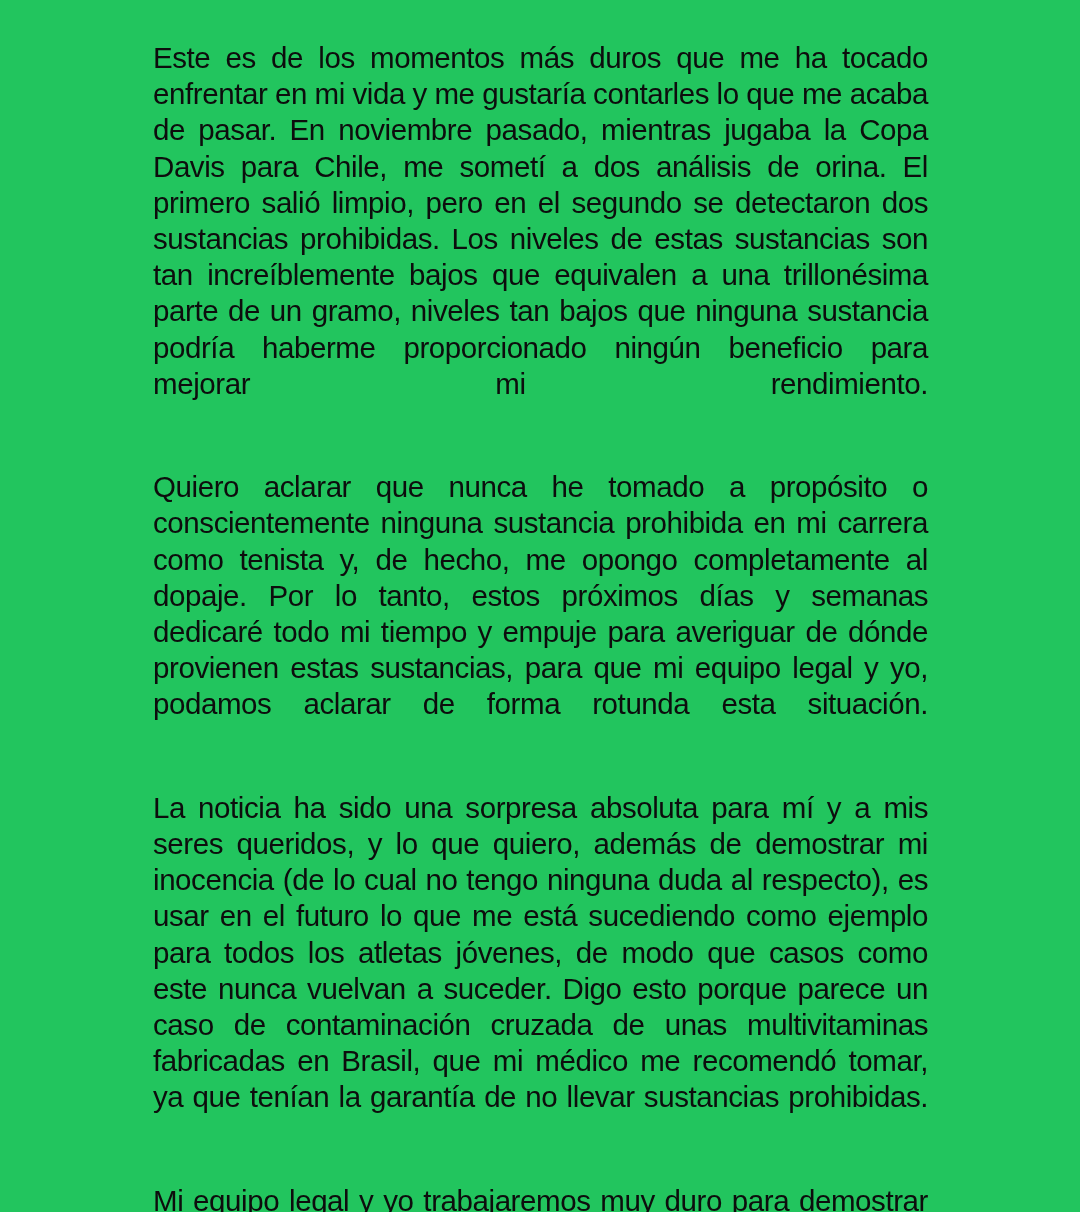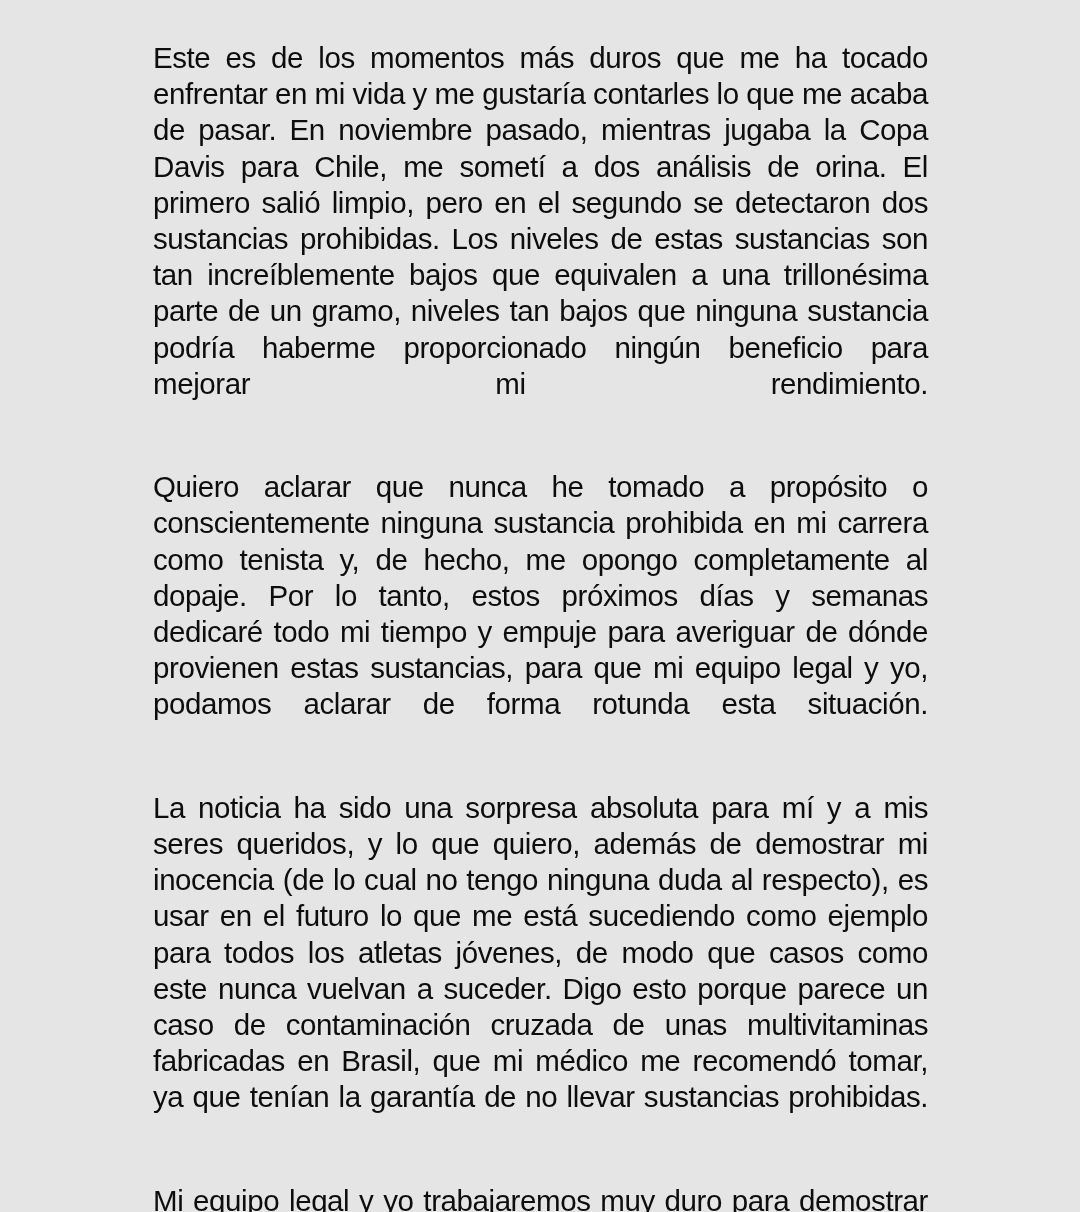--- a/index.html
+++ b/index.html
@@ -6,21 +6,21 @@
   html, body {
     margin: 0;
     padding: 0;
     background: #ffffff;
   }
 
   .page {
     position: relative;
     width: 1080px;
     height: 1212px;
-    background: #e5e5e5;
+    background: #22c55e;
     box-sizing: border-box;
     overflow: hidden;
   }
 
   .statement-body {
     position: absolute;
     left: 153px;
     top: 40px;
     width: 775px;
   }

